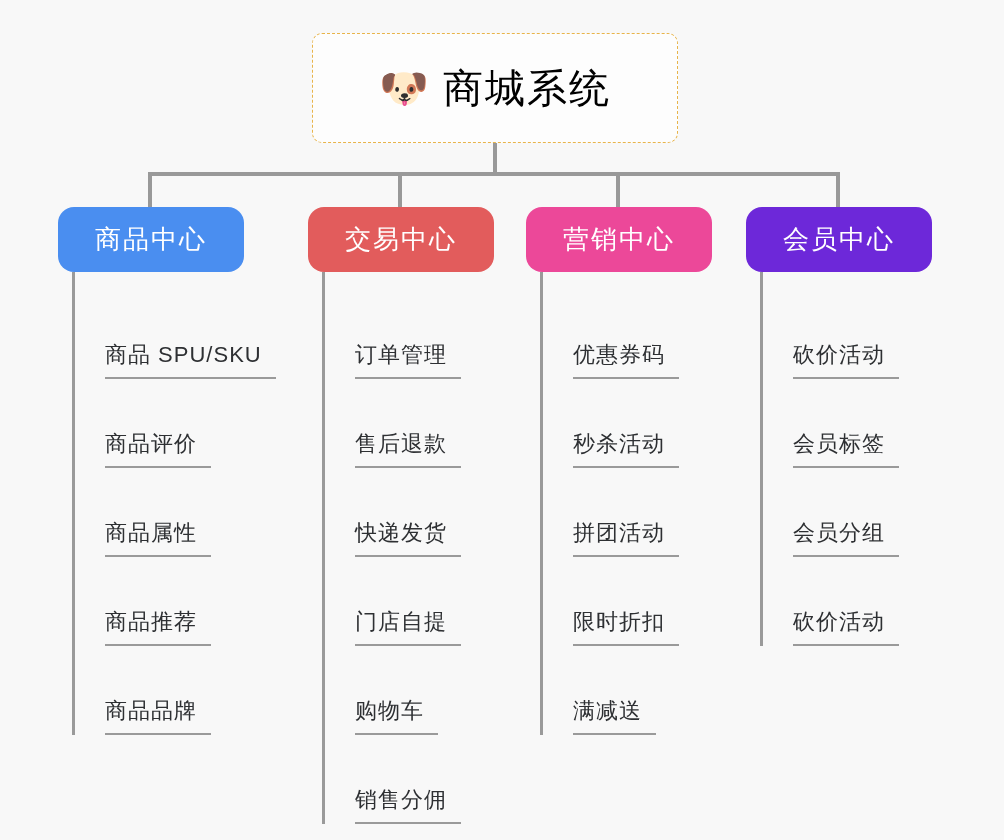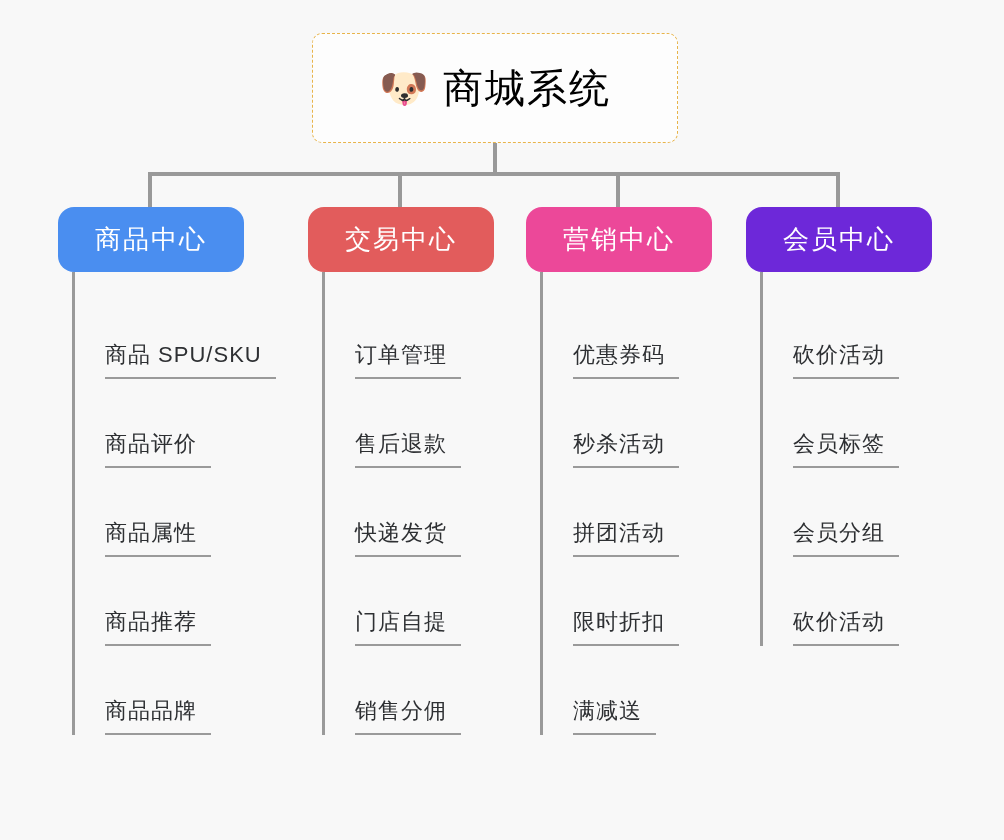--- a/index.html
+++ b/index.html
@@ -166,20 +166,23 @@
       <div class="col-item">
           <span class="col-item-inner"><span class="col-item-label">售后退款</span></span>
         </div>
       <div class="col-item">
           <span class="col-item-inner"><span class="col-item-label">快递发货</span></span>
         </div>
       <div class="col-item">
           <span class="col-item-inner"><span class="col-item-label">门店自提</span></span>
         </div>
       <div class="col-item">
+          <span class="col-item-inner"><span class="col-item-label">购物车</span></span>
+        </div>
+      <div class="col-item">
           <span class="col-item-inner"><span class="col-item-label">销售分佣</span></span>
         </div>
     </div>
   </div>
 
   <div class="column" id="col-2" style="left:526px;width:186px;">
     <div class="col-header" style="background: #ec4899;">
       <span>营销中心</span>
     </div>
     <div class="col-body">

